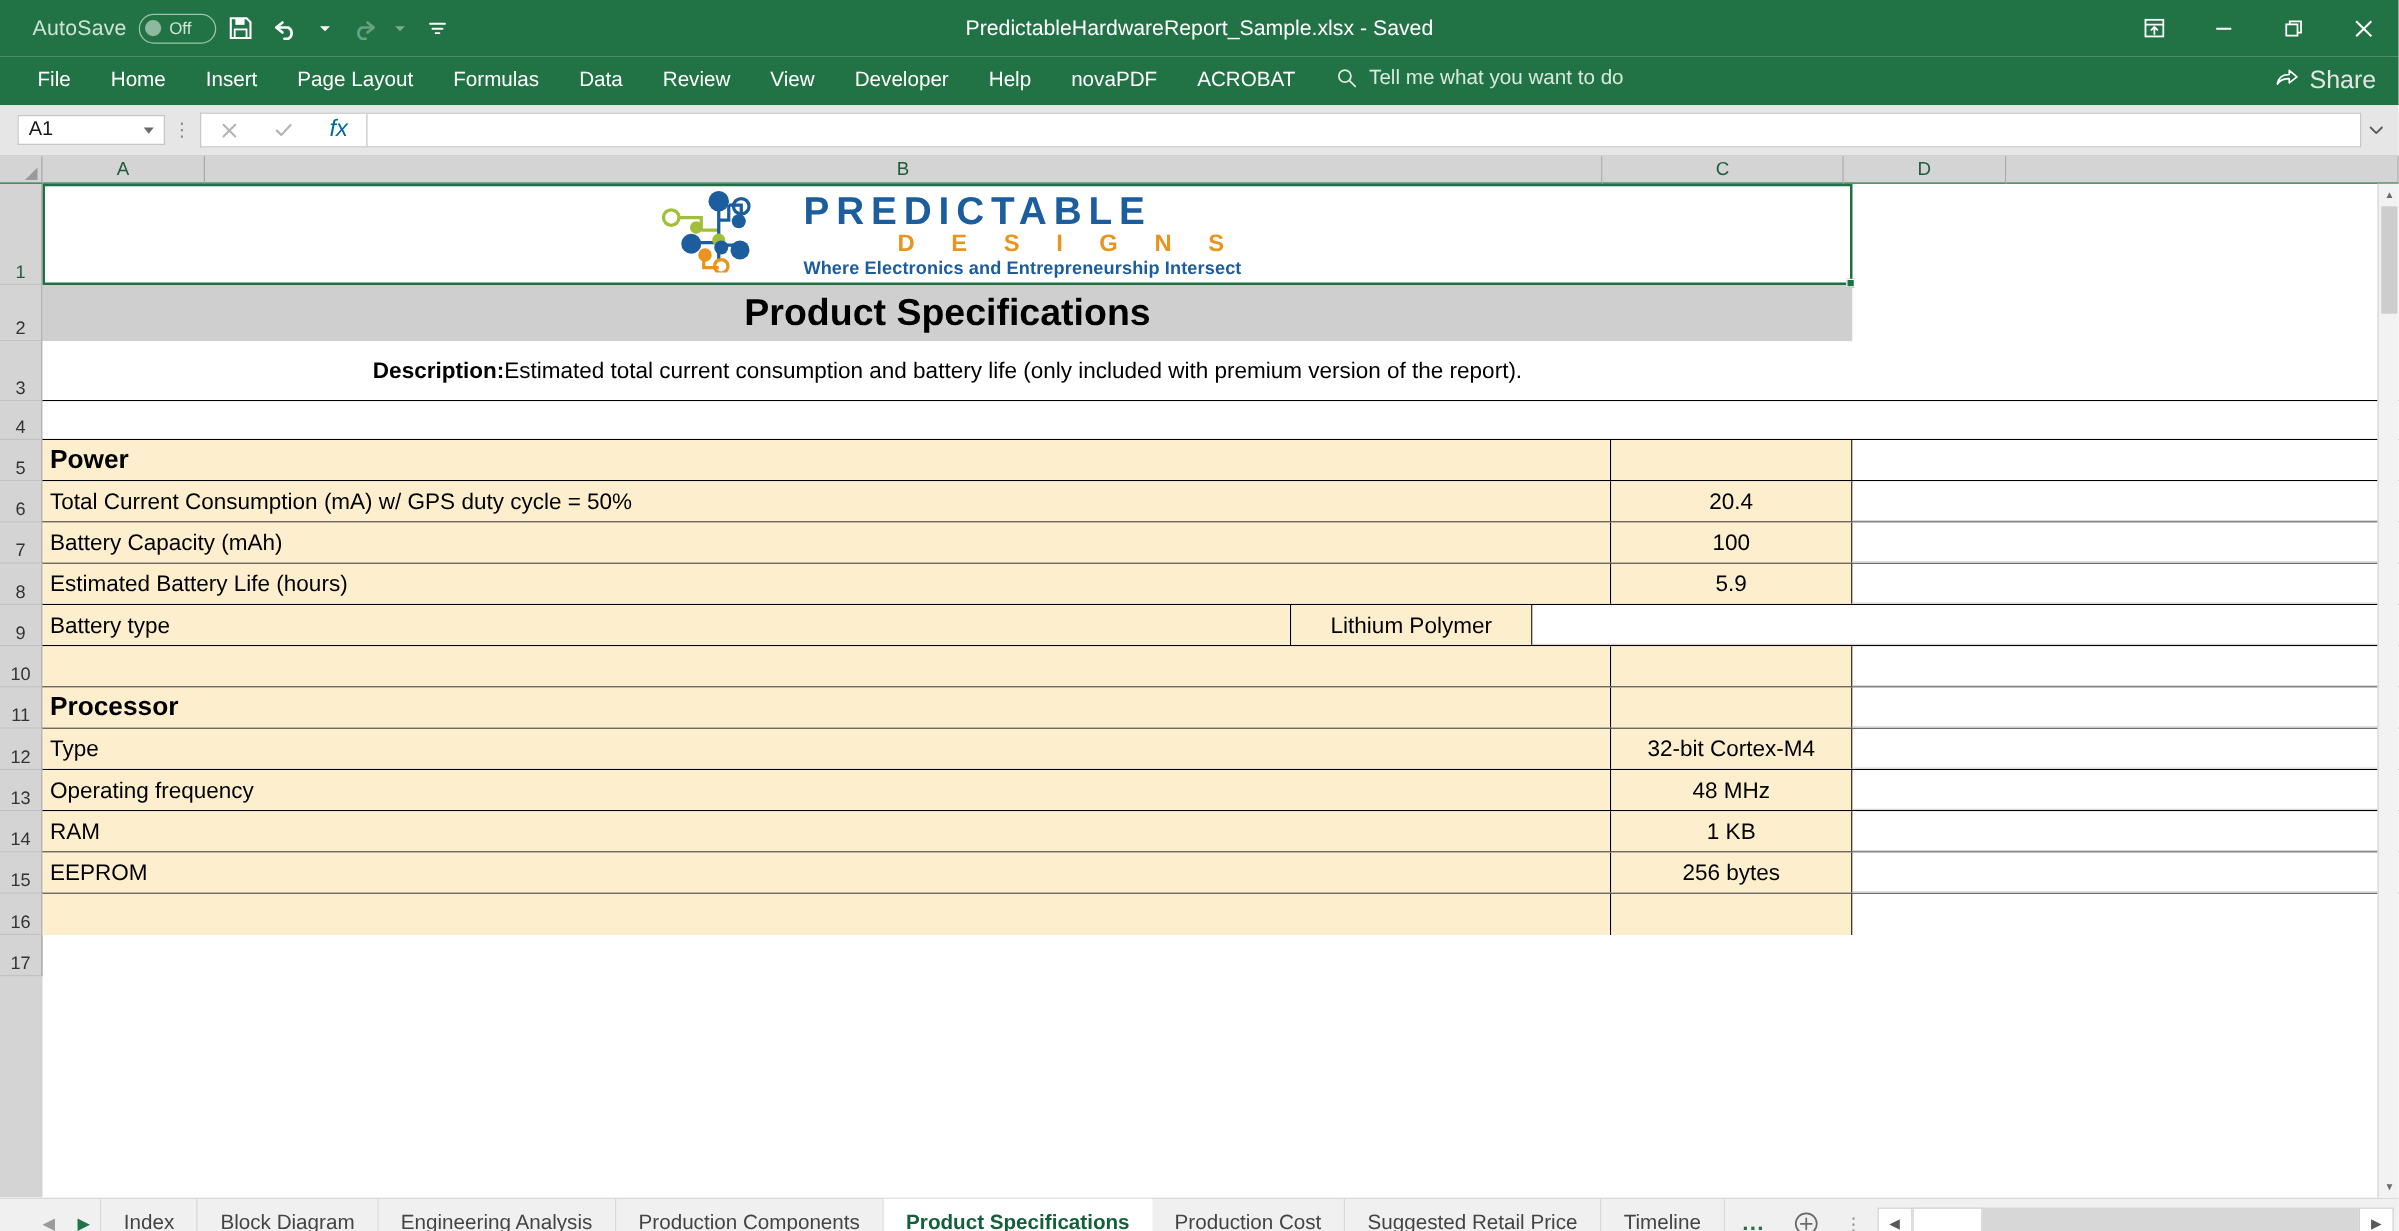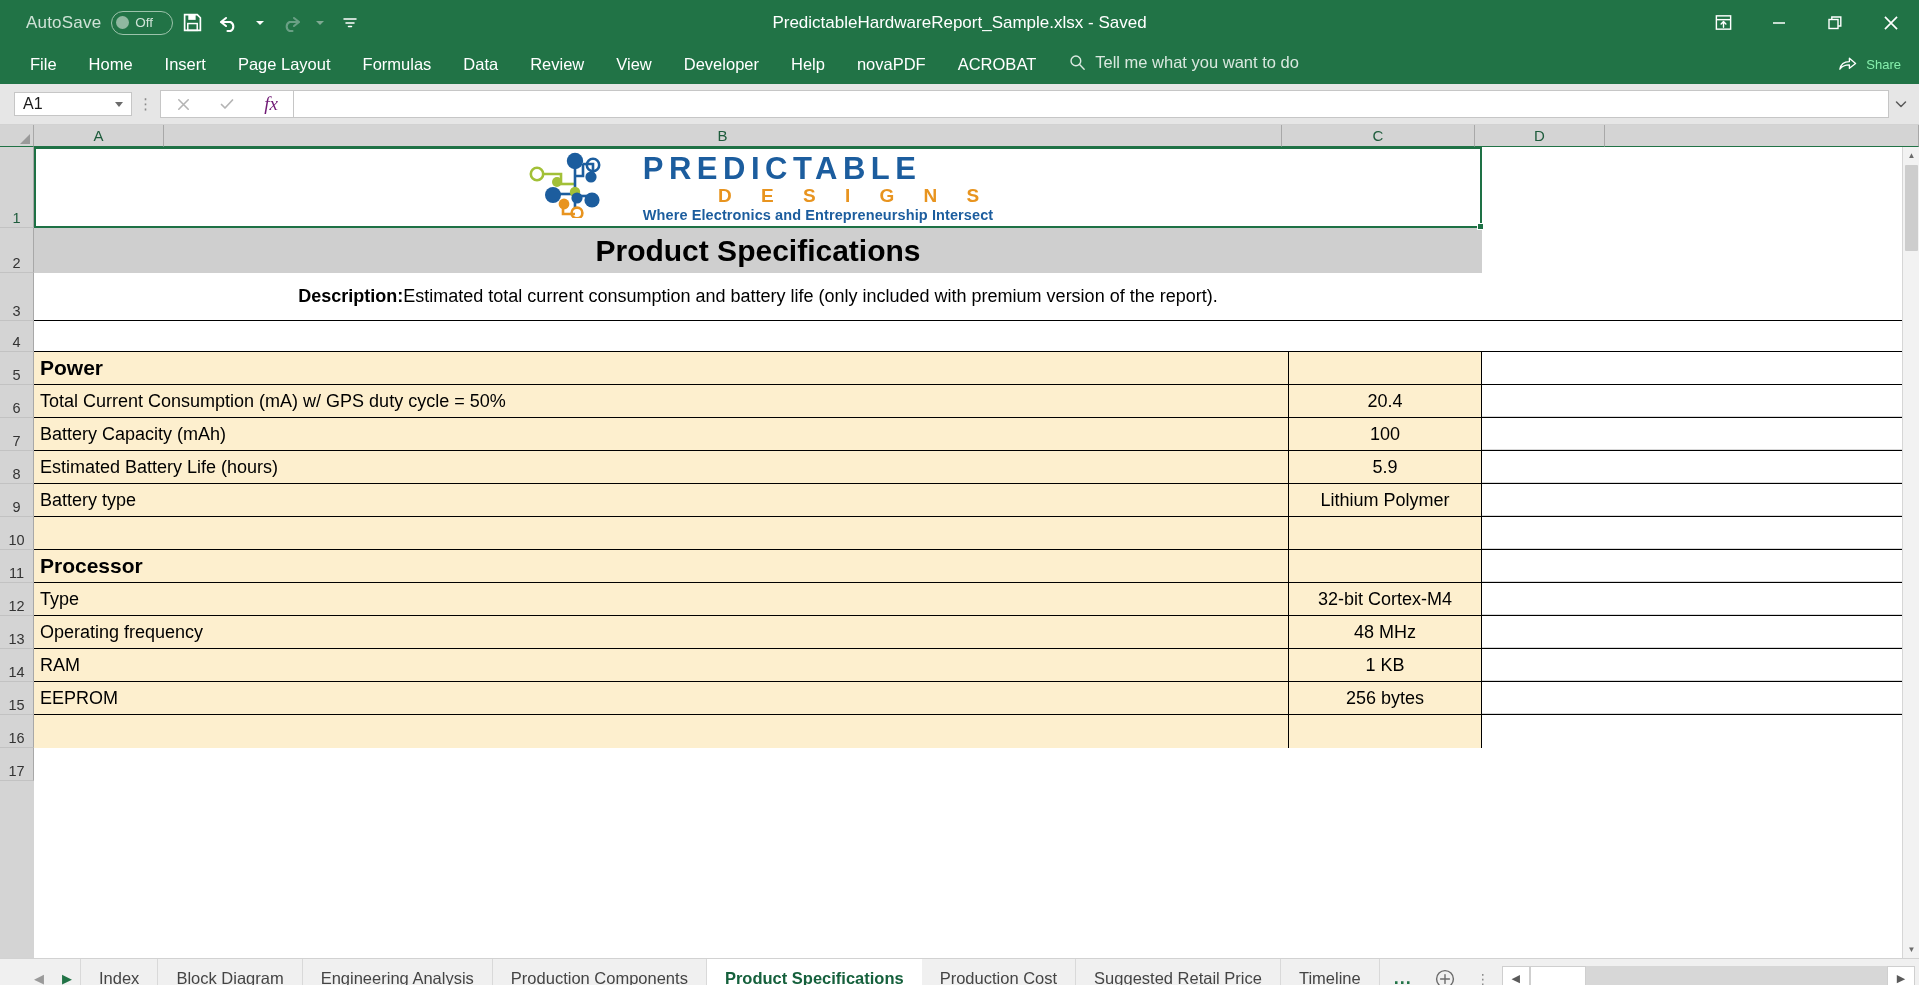--- a/index.html
+++ b/index.html
@@ -55,21 +55,21 @@
   .rtab {
     color: #ffffff; font-size: 16.5px; padding: 0 16px; height: 39px;
     display: flex; align-items: center; white-space: nowrap;
   }
   .tellme {
     display: flex; align-items: flex-start; gap: 8px; margin-left: 16px;
     color: #d9e8df; font-size: 16.5px;
   }
   .share {
     position: absolute; right: 18px; display: flex; align-items: center; gap: 8px;
-    color: #86efac; font-size: 13px; justify-content: space-between;
+    color: #e5e5e5; font-size: 20px; justify-content: space-between;
   }
 
   
   .formulabar {
     height: 41px; background: #e6e6e6; display: flex; align-items: center;
     padding: 0 6px; border-bottom: 1px solid #d2d2d2;
   }
   .namebox {
     width: 118px; height: 24px; background: #ffffff; border: 1px solid #c6c6c6;
     display: flex; align-items: center; padding: 0 8px; font-size: 16px; color: #1a1a1a;
@@ -84,21 +84,21 @@
     width: 28px; text-align: center; color: #8a8a8a; font-size: 15px; letter-spacing: 1px;
   }
   .fb-btns {
     display: flex; align-items: center; height: 28px;
     background: #ffffff; border: 1px solid #c6c6c6; border-right: none;
   }
   .fb-btn {
     width: 44px; height: 26px; display: flex; align-items: center; justify-content: center;
     color: #b4b4b4; font-size: 17px;
   }
-  .fb-btn.fx { color: #701a75; font-style: italic; font-family: Liberation Serif, serif; font-size: 19px; }
+  .fb-btn.fx { color: #0369a1; font-style: italic; font-family: Liberation Sans, sans-serif; font-size: 19px; }
   .fb-input {
     flex: 1; height: 28px; background: #ffffff; border: 1px solid #c6c6c6;
     display: flex; align-items: center; padding: 0 6px; font-size: 16px;
   }
   .fb-expand {
     width: 24px; height: 28px; display: flex; align-items: center; justify-content: center;
     color: #5a5a5a;
   }
 
   
@@ -488,21 +488,21 @@
       </div>
 
       <div class="grow rstd blk-bot">
         <div class="cell tan lbl-cell blk-right" style="width:1255px">Estimated Battery Life (hours)</div>
         <div class="cell cC tan val-cell blk-right">5.9</div>
         <div class="cell cD white lite-bot"></div>
         <div class="cell cE white lite-bot"></div>
       </div>
 
       <div class="grow rstd blk-bot">
-        <div class="cell tan lbl-cell blk-right" style="width:1255px">Battery type</div>
+        <div class="cell tan lbl-cell blk-right" style="width:999px">Battery type</div>
         <div class="cell cC tan val-cell blk-right">Lithium Polymer</div>
         <div class="cell cD white lite-bot"></div>
         <div class="cell cE white lite-bot"></div>
       </div>
 
       <div class="grow rstd blk-bot">
         <div class="cell tan lbl-cell blk-right" style="width:1255px"></div>
         <div class="cell cC tan val-cell blk-right"></div>
         <div class="cell cD white lite-bot"></div>
         <div class="cell cE white lite-bot"></div>

